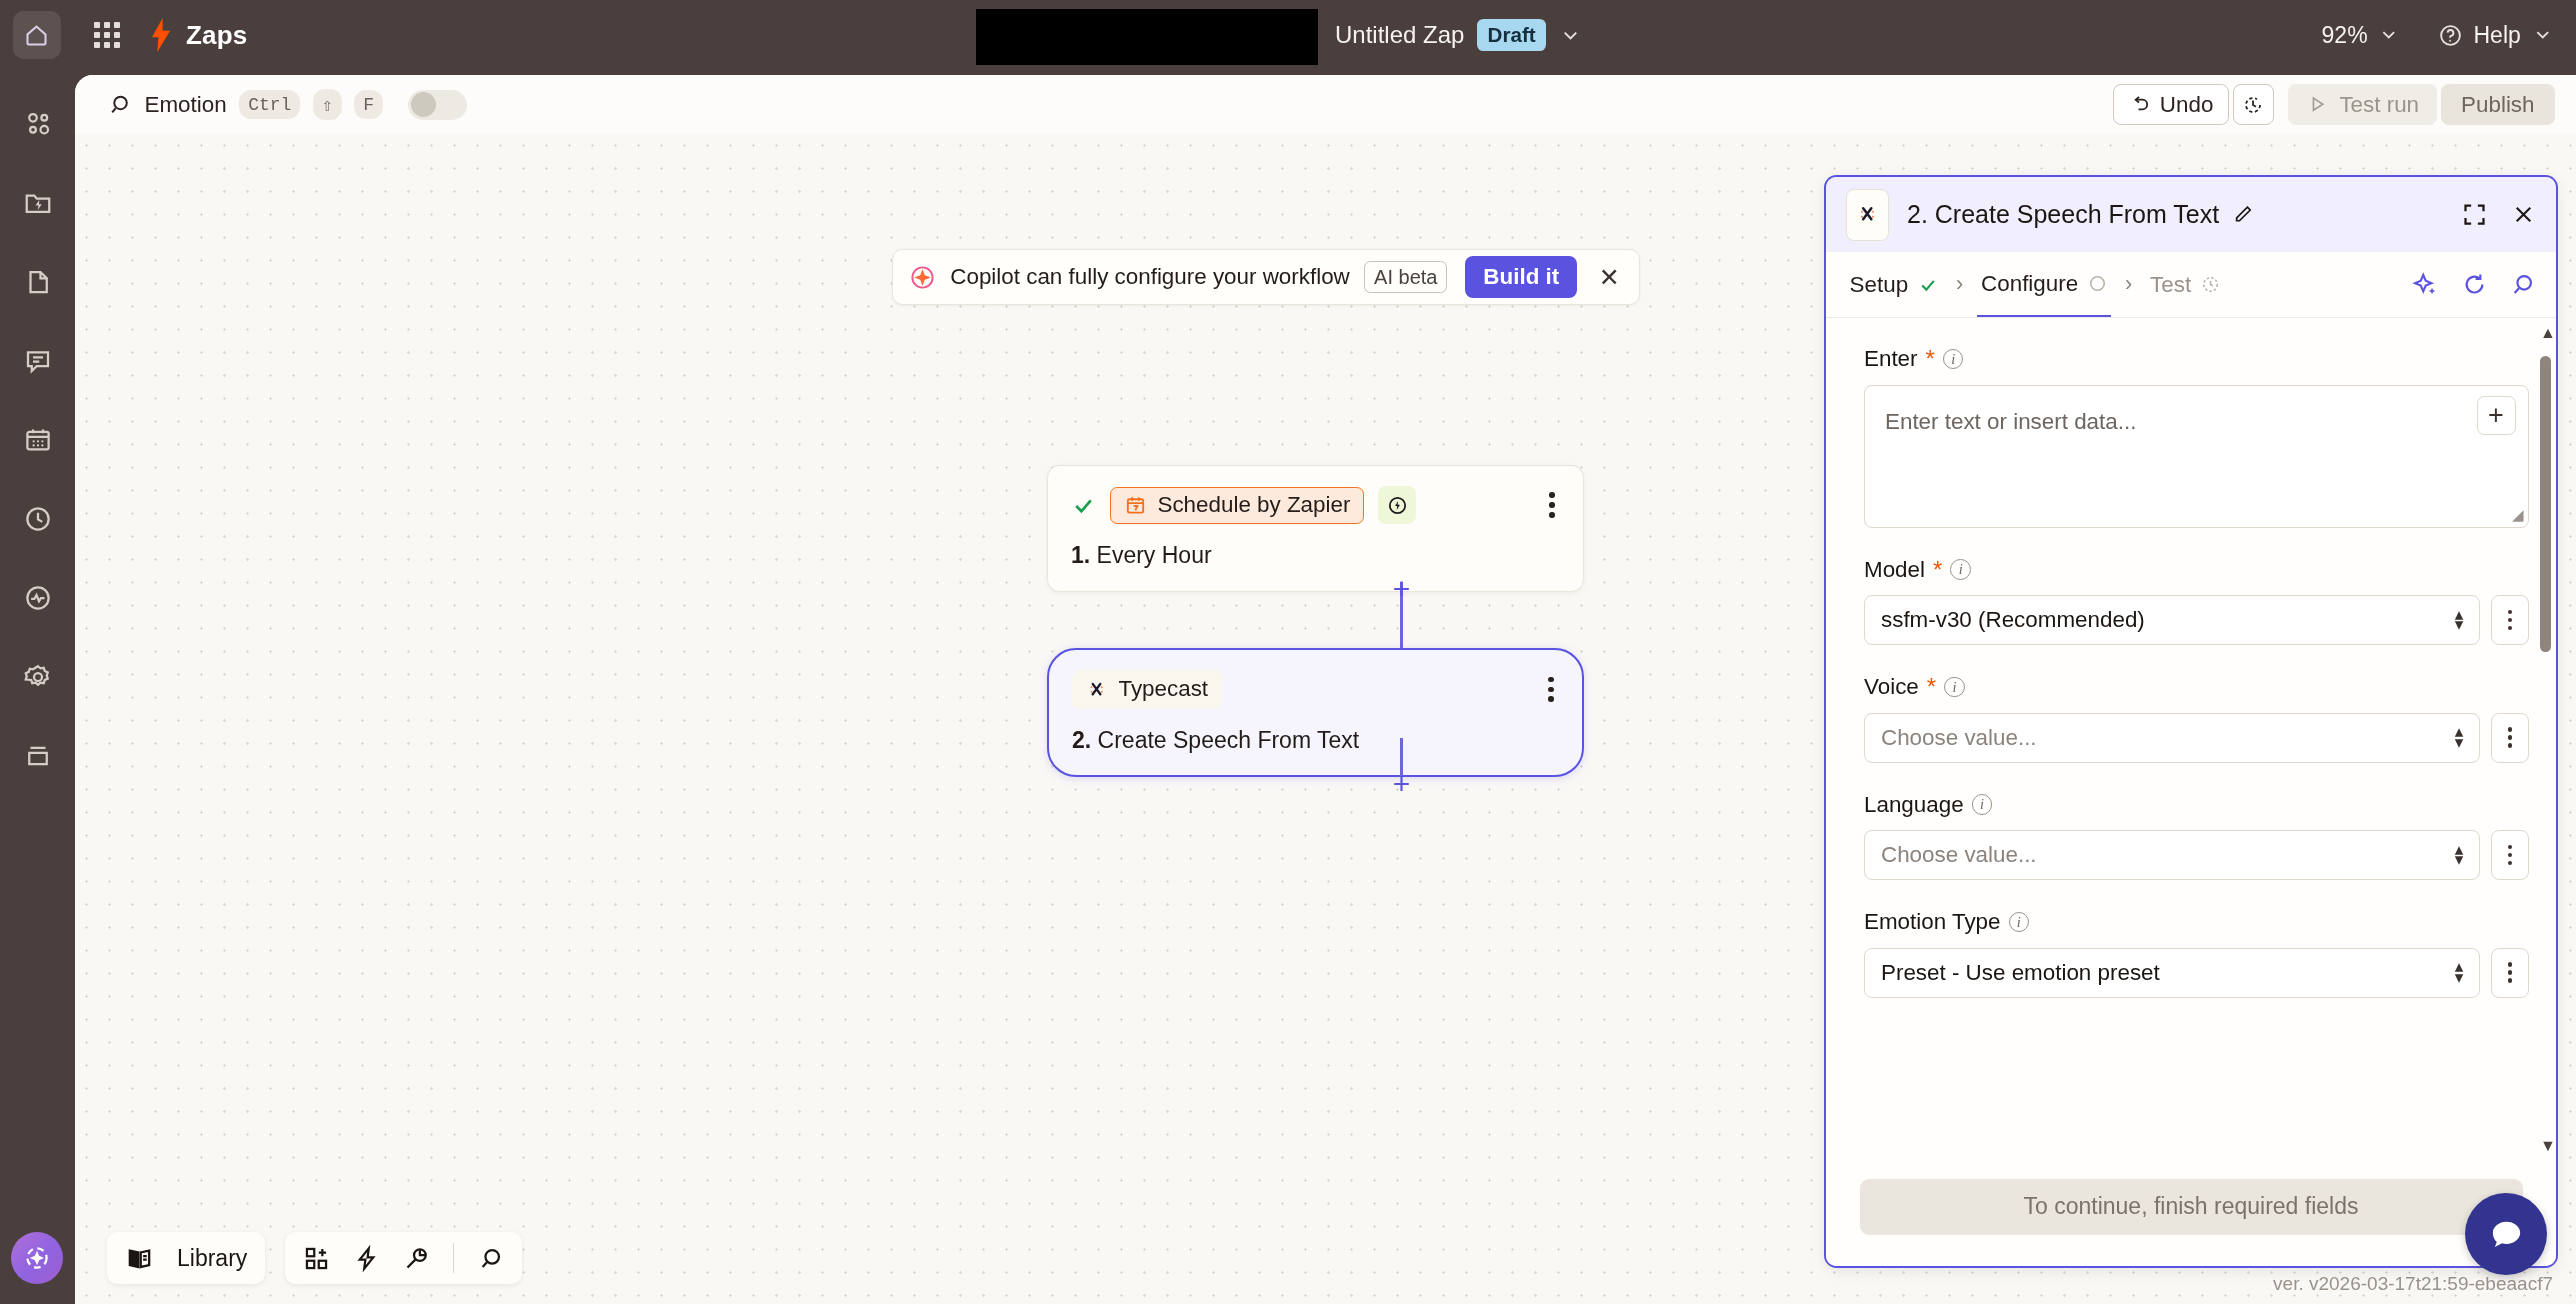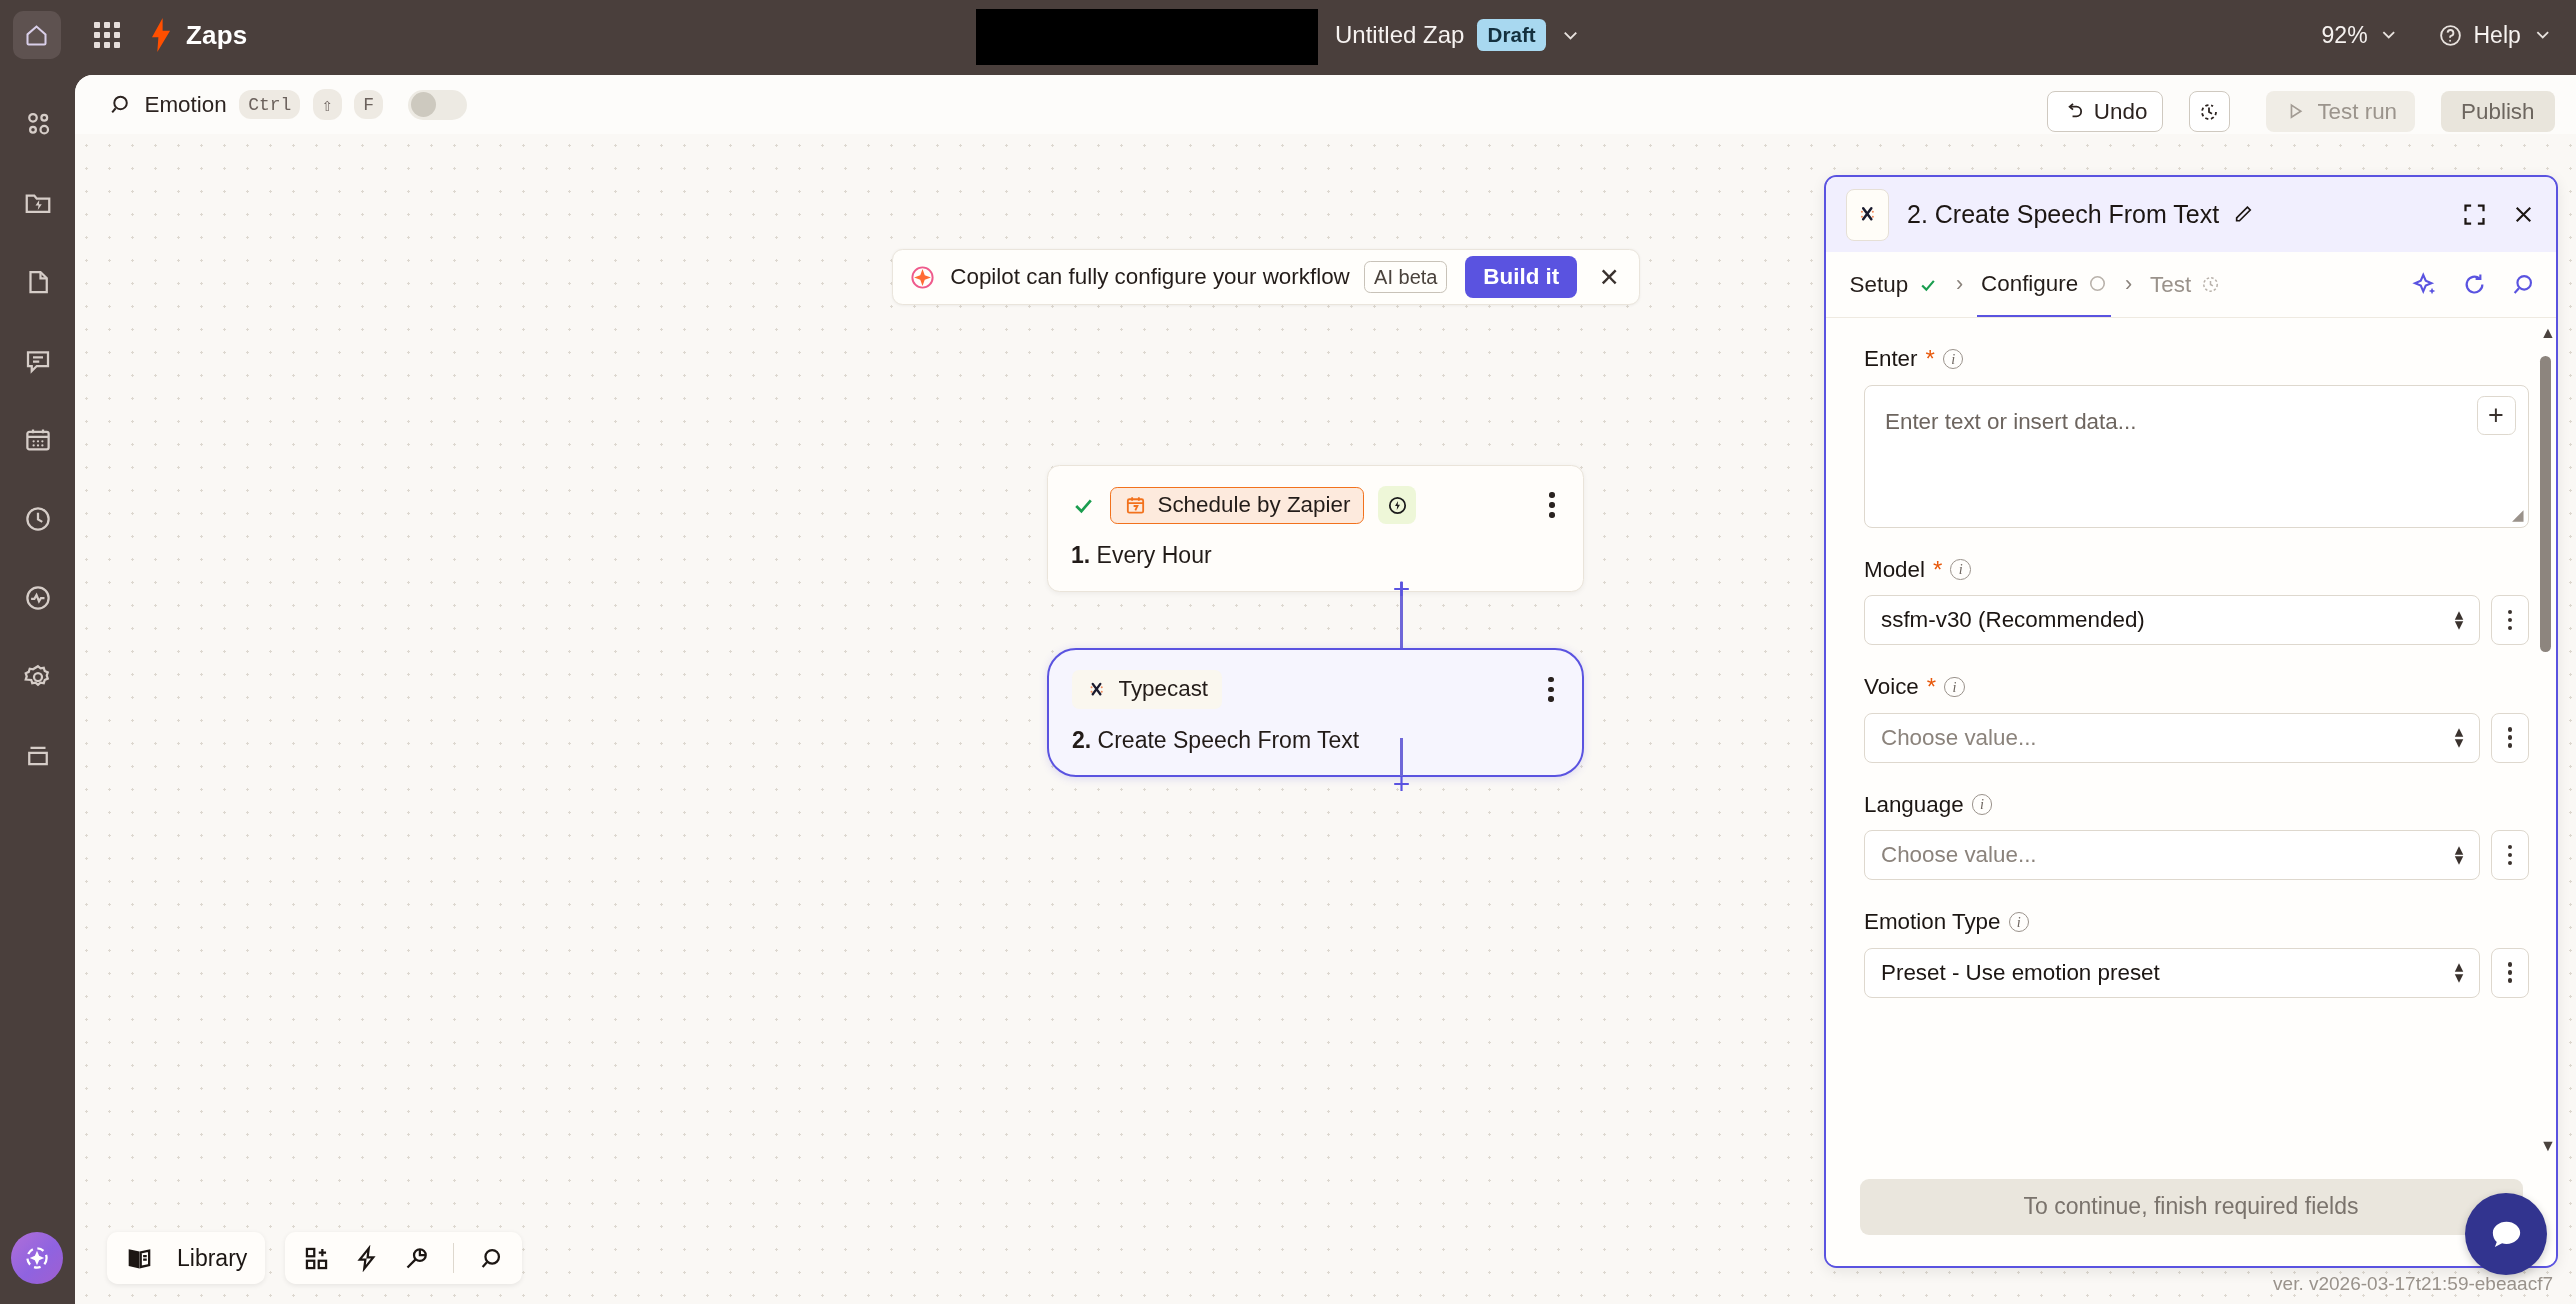--- a/index.html
+++ b/index.html
@@ -64,21 +64,21 @@
   .kbd {
     background: #eeeae3; border-radius: 12px; color: #6b615c; font-family: "Liberation Mono", monospace;
     font-size: 18px; padding: 4.5px 9px; display: inline-flex; align-items: center; justify-content: center; min-width: 27px;
   }
   .toggle {
     margin-left: 12.5px; width: 59px; height: 30px; border-radius: 15px; background: #edeae3;
     display: flex; align-items: center; padding: 2.7px;
   }
   .toggle .knob { width: 25px; height: 25px; border-radius: 50%; background: #cdc9bf; }
 
-  .subbar-right { position: absolute; right: 21.5px; top: 16px; display: flex; align-items: center; gap: 26px; padding-left: 12px; }
+  .subbar-right { position: absolute; right: 21.5px; top: 9px; display: flex; align-items: center; gap: 4px; padding-left: 12px; }
   .btn-undo {
     display: flex; align-items: center; gap: 9px; border: 1.3px solid #cfc9c0; border-radius: 8px;
     height: 41px; padding: 0 14.3px; font-size: 22.4px; color: #2c2320; background: #fff;
   }
   .btn-icon-sq {
     width: 41px; height: 41px; border: 1.3px solid #cfc9c0; border-radius: 8px; background:#fff;
     display:flex; align-items:center; justify-content:center;
   }
   .btn-testrun {
     display: flex; align-items: center; gap: 10.7px; height: 41px; padding: 0 18px; margin-left: 10.7px;

